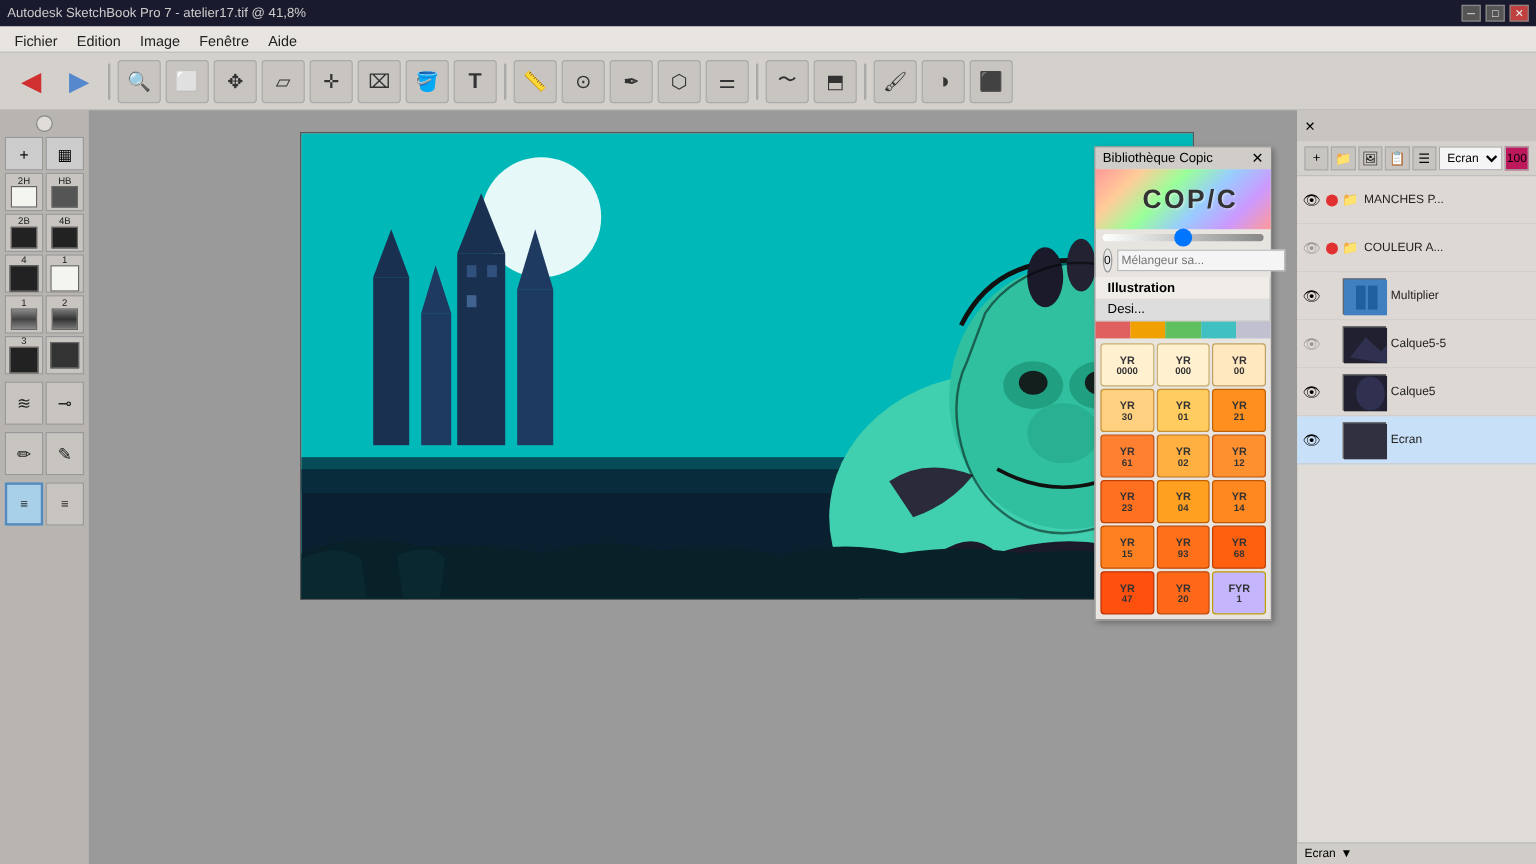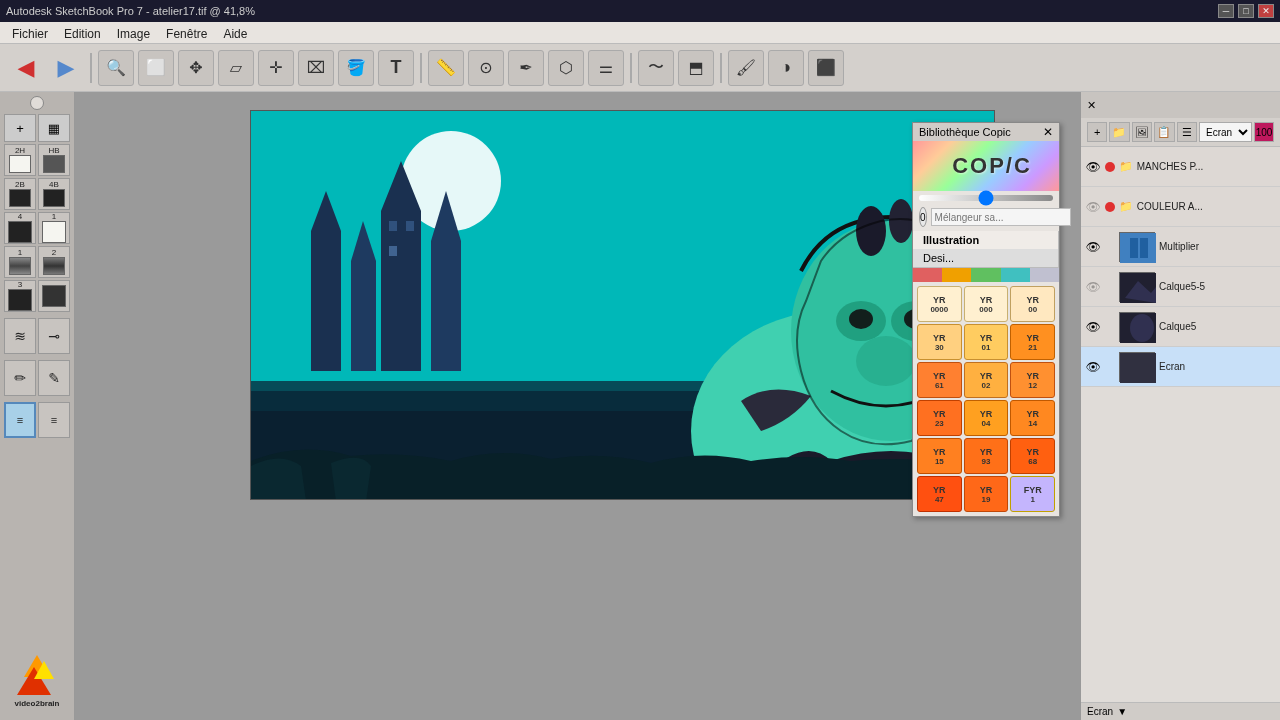--- a/index.html
+++ b/index.html
@@ -435,28 +435,20 @@
     </div>
     <div style="margin-top:4px; display:flex; gap:2px;">
       <div class="brush-item" style="width:32px;height:36px;background:#a8d0e8;border:2px solid #5588bb;">
         <div style="font-size:11px;">≡</div>
       </div>
       <div class="brush-item" style="width:32px;height:36px;">
         <div style="font-size:11px;">≡</div>
       </div>
     </div>
 
-    <div class="logo-area">
-      <div style="position:relative;width:50px;height:50px;margin:0 auto 2px;">
-        <div style="position:absolute;left:12px;top:8px;width:0;height:0;border-left:13px solid transparent;border-right:13px solid transparent;border-bottom:22px solid #f90;"></div>
-        <div style="position:absolute;left:5px;top:20px;width:0;height:0;border-left:17px solid transparent;border-right:17px solid transparent;border-bottom:28px solid #e03000;"></div>
-        <div style="position:absolute;left:22px;top:14px;width:0;height:0;border-left:10px solid transparent;border-right:10px solid transparent;border-bottom:18px solid #ffe000;"></div>
-      </div>
-      <div style="font-size:8px;color:#222;font-weight:bold;text-align:center;">video2brain</div>
-    </div>
   </div>
 
   <div id="canvas-area">
 
     <div id="drawing-canvas">
       <svg width="745" height="390" viewBox="0 0 745 390" xmlns="http://www.w3.org/2000/svg">
 
         <rect width="745" height="390" fill="#00b8b8"></rect>
 
         <circle cx="200" cy="70" r="50" fill="white" opacity="0.9"></circle>
@@ -595,21 +587,21 @@
         <div class="copic-swatch yr68">
             <span class="code">YR</span>
             <span class="num">68</span>
           </div>
         <div class="copic-swatch yr27">
             <span class="code">YR</span>
             <span class="num">47</span>
           </div>
         <div class="copic-swatch yr18">
             <span class="code">YR</span>
-            <span class="num">19</span>
+            <span class="num">20</span>
           </div>
         <div class="copic-swatch fyr">
             <span class="code">FYR</span>
             <span class="num">1</span>
           </div>
       </div>
     </div>
 
     <div id="big-circle"></div>
 

